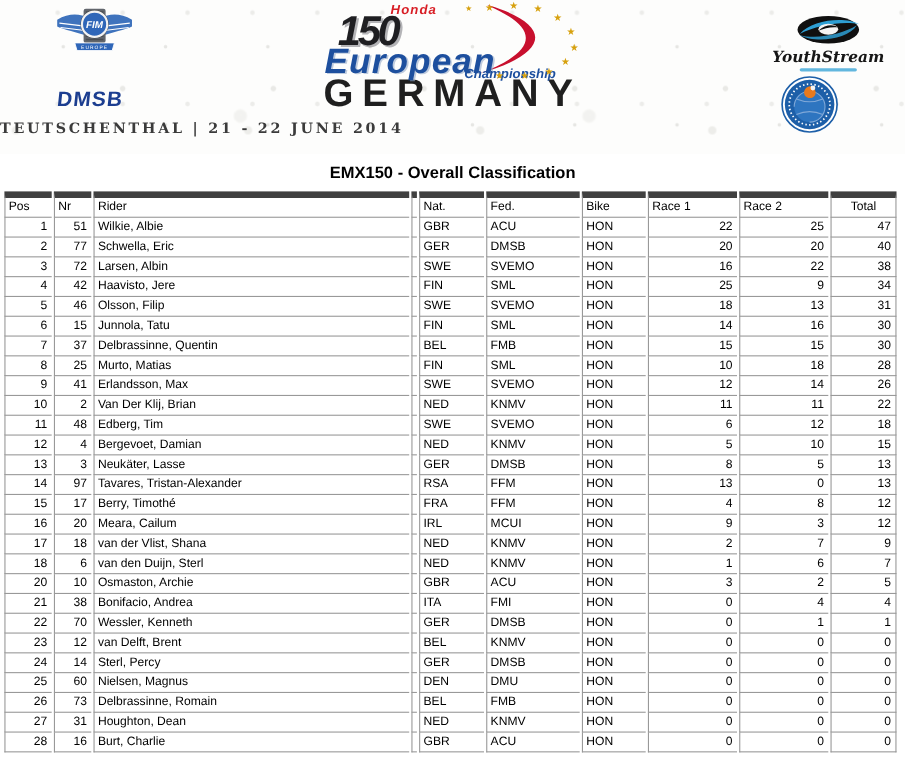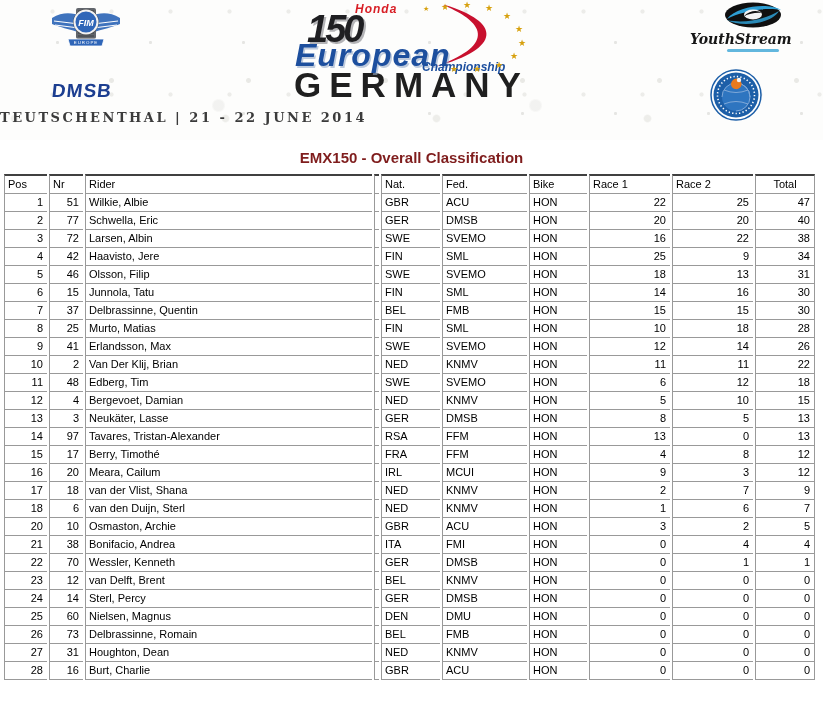--- a/index.html
+++ b/index.html
@@ -67,47 +67,47 @@
     position:absolute; left:0; top:66px; width:823px; text-align:center;
     font-size:35px; line-height:38px; font-weight:600; letter-spacing:8px; color:#1f1f1f;
   }
   .venue {
     position:absolute; left:0; top:110px; width:823px; text-align:left;
     font-family:"DejaVu Serif", serif; font-weight:700; font-size:13px;
     letter-spacing:2.5px; color:#3b3b3b;
   }
 
   
-  .youthstream { position:absolute; left:690px; top:1px; width:126px; height:52px; text-align:left; }
+  .youthstream { position:absolute; left:690px; top:13px; width:126px; height:52px; text-align:center; }
   .ys-name {
     font-family:"DejaVu Serif", serif; font-style:italic; font-weight:700;
     font-size:14px; color:#161616; margin-top:-2px;
   }
   .ys-tagline { width:52px; height:3px; margin:2px auto 0; background:#2e9fd4; opacity:.75; border-radius:2px; }
 
   
   .club-badge { position:absolute; left:710px; top:69px; width:52px; height:52px; }
 
   
   .page-title {
     position:absolute; left:0; top:149px; width:823px; text-align:center;
-    font-size:15px; font-weight:700; color:#7f1d1d;
+    font-size:15px; font-weight:700; color:#000000;
   }
 
   .results {
     position:absolute; left:2px; top:174px;
     border-collapse:separate; border-spacing:2px 0; table-layout:fixed;
   }
   .results th, .results td {
     box-sizing:border-box; height:18px; padding:0 3px;
     font-size:11px; line-height:17px; color:#000;
     border-left:1px solid #999999; border-bottom:1px solid #999999;
     overflow:hidden; white-space:nowrap; text-align:left; vertical-align:middle;
   }
-  .results th { border-top:2px solid #404040; font-weight:400; }
+  .results th { border-top:6px solid #404040; font-weight:400; }
   .results .last { border-right:1px solid #999999;text-align:center; }
   .results .num { text-align:right; padding-right:4px; }
   .results .spacer { padding:0; }
 </style>
 </head>
 <body>
 
 <div class="banner">
 
   <svg class="fim-logo" viewBox="0 0 72 44" width="72" height="44">

